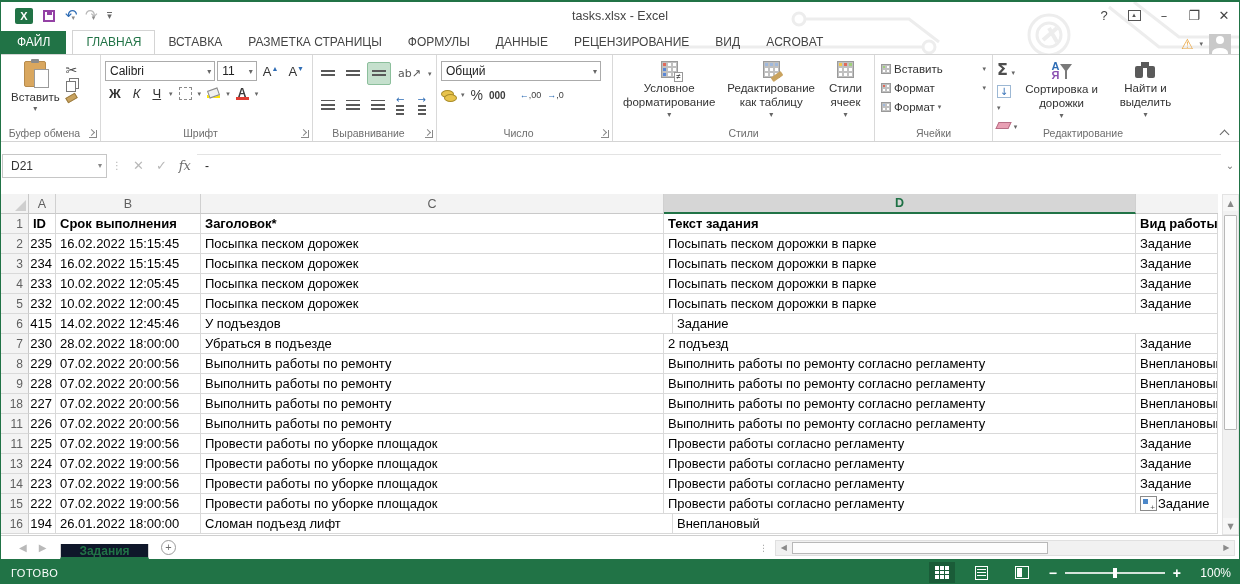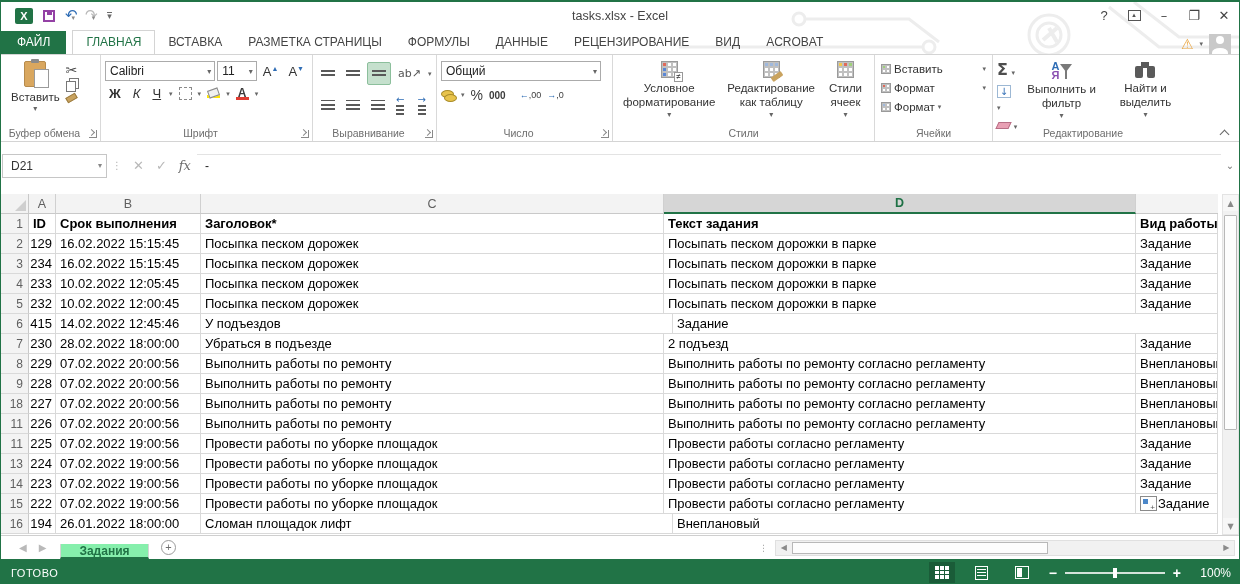--- a/index.html
+++ b/index.html
@@ -121,21 +121,21 @@
   
   .vscroll { width:21px; padding-left:4px; display:flex; flex-direction:column; height:341px; }
   .vs-inner { width:17px; background:#f1f1f1; border:1px solid #e3e3e3; flex:1; display:flex; flex-direction:column; align-items:center; }
   .vs-arrow { height:16px; width:100%; display:flex; align-items:center; justify-content:center; color:#8a8a8a; font-size:8px; background:#f7f7f7; }
   .vs-thumb { width:13px; background:#fdfdfd; border:1px solid #b8b8b8; border-radius:1px; margin-top:4px; height:215px; }
   .vs-space { flex:1; }
 
   
   .sheetbar { height:24px; background:#fff; border-top:1px solid #cfcfcf; display:flex; align-items:stretch; }
   .nav-arrows { display:flex; align-items:center; gap:12px; padding:0 14px 0 18px; color:#b9b9b9; font-size:10px; }
-  .sheet-tab { background:#86efac; color:#217346; font-weight:bold; font-size:12px; padding:0 18px; display:flex; align-items:center;
+  .sheet-tab { background:#0f172a; color:#217346; font-weight:bold; font-size:12px; padding:0 18px; display:flex; align-items:center;
     border-right:1px solid #d4d4d4; border-left:1px solid #d4d4d4; border-bottom:2px solid #217346;margin-top:8px; }
   .add-sheet { width:40px; display:flex; align-items:center; justify-content:center; }
   .add-sheet span { width:15px; height:15px; border:1px solid #9a9a9a; border-radius:50%; color:#6e6e6e; font-size:11px; line-height:13px; text-align:center; }
   .hs-region { margin-left:auto; display:flex; align-items:center; gap:6px; padding-right:4px; }
   .hs-handle { color:#aaa; font-size:9px; letter-spacing:1px; }
   .hscroll { width:460px; height:16px; background:#f1f1f1; border:1px solid #e0e0e0; display:flex; align-items:center; }
   .hs-arrow { width:16px; text-align:center; color:#8a8a8a; font-size:8px; }
   .hs-thumb { width:265px; height:12px; background:#fdfdfd; border:1px solid #b8b8b8; }
   .hs-sp { flex:1; }
   .hs-right { width:16px; text-align:center; color:#8a8a8a; font-size:8px; margin-left:170px; }
@@ -398,21 +398,21 @@
       <span><span class="sigma icon">Σ</span> <span class="dd8 icon">▾</span></span>
       <span><span class="filldown icon">↓</span> <span class="dd8 icon">▾</span></span>
       <span><span class="eraser"></span> <span class="dd8 icon">▾</span></span>
     </div>
     <div class="bigbtn" style="padding-top:4px">
       <span class="sortic">
           <span class="a">А</span>
           <span class="ya">Я</span>
           <span class="funnel"></span>
         </span>
-      <span style="max-width:80px">Выполнить и фильтр</span>
+      <span style="max-width:80px">Сортировка и дорожки</span>
       <span class="dd icon">▾</span>
     </div>
     <div class="bigbtn" style="padding-top:4px">
       <span class="binoc">
           <b></b>
         </span>
       <span style="max-width:70px">Найти и выделить</span>
       <span class="dd icon">▾</span>
     </div>
     <div class="grp-label" style="right:16px">Редактирование</div>
@@ -450,21 +450,21 @@
         <div class="grow hdr-cells">
           <div class="rowhdr">1</div>
           <div class="cell w-a">ID</div>
           <div class="cell w-b">Срок выполнения</div>
           <div class="cell w-c">Заголовок*</div>
           <div class="cell w-d">Текст задания</div>
           <div class="cell w-e">Вид работы*</div>
         </div>
         <div class="grow">
           <div class="rowhdr">2</div>
-          <div class="cell w-a num">129</div>
+          <div class="cell w-a num">235</div>
           <div class="cell w-b">16.02.2022 15:15:45</div>
           <div class="cell w-c">Посыпка песком дорожек</div>
           <div class="cell w-d">Посыпать песком дорожки в парке</div>
           <div class="cell w-e">Задание</div>
         </div>
         <div class="grow">
           <div class="rowhdr">3</div>
           <div class="cell w-a num">234</div>
           <div class="cell w-b">16.02.2022 15:15:45</div>
           <div class="cell w-c">Посыпка песком дорожек</div>
@@ -563,21 +563,21 @@
           <div class="cell w-a num">222</div>
           <div class="cell w-b">07.02.2022 19:00:56</div>
           <div class="cell w-c">Провести работы по уборке площадок</div>
           <div class="cell w-d">Провести работы согласно регламенту</div>
           <div class="cell w-e"><span class="ins-opt"></span>Задание</div>
         </div>
         <div class="grow">
           <div class="rowhdr">16</div>
           <div class="cell w-a num">194</div>
           <div class="cell w-b">26.01.2022 18:00:00</div>
-          <div class="cell w-d">Сломан площадок лифт</div>
+          <div class="cell w-d">Сломан подъезд лифт</div>
           <div class="cell w-e">Внеплановый</div>
         </div>
       </div>
   </div>
   <div class="vscroll">
     <div class="vs-inner">
       <div class="vs-arrow icon">▲</div>
       <div class="vs-thumb"></div>
       <div class="vs-space"></div>
       <div class="vs-arrow icon">▼</div>

